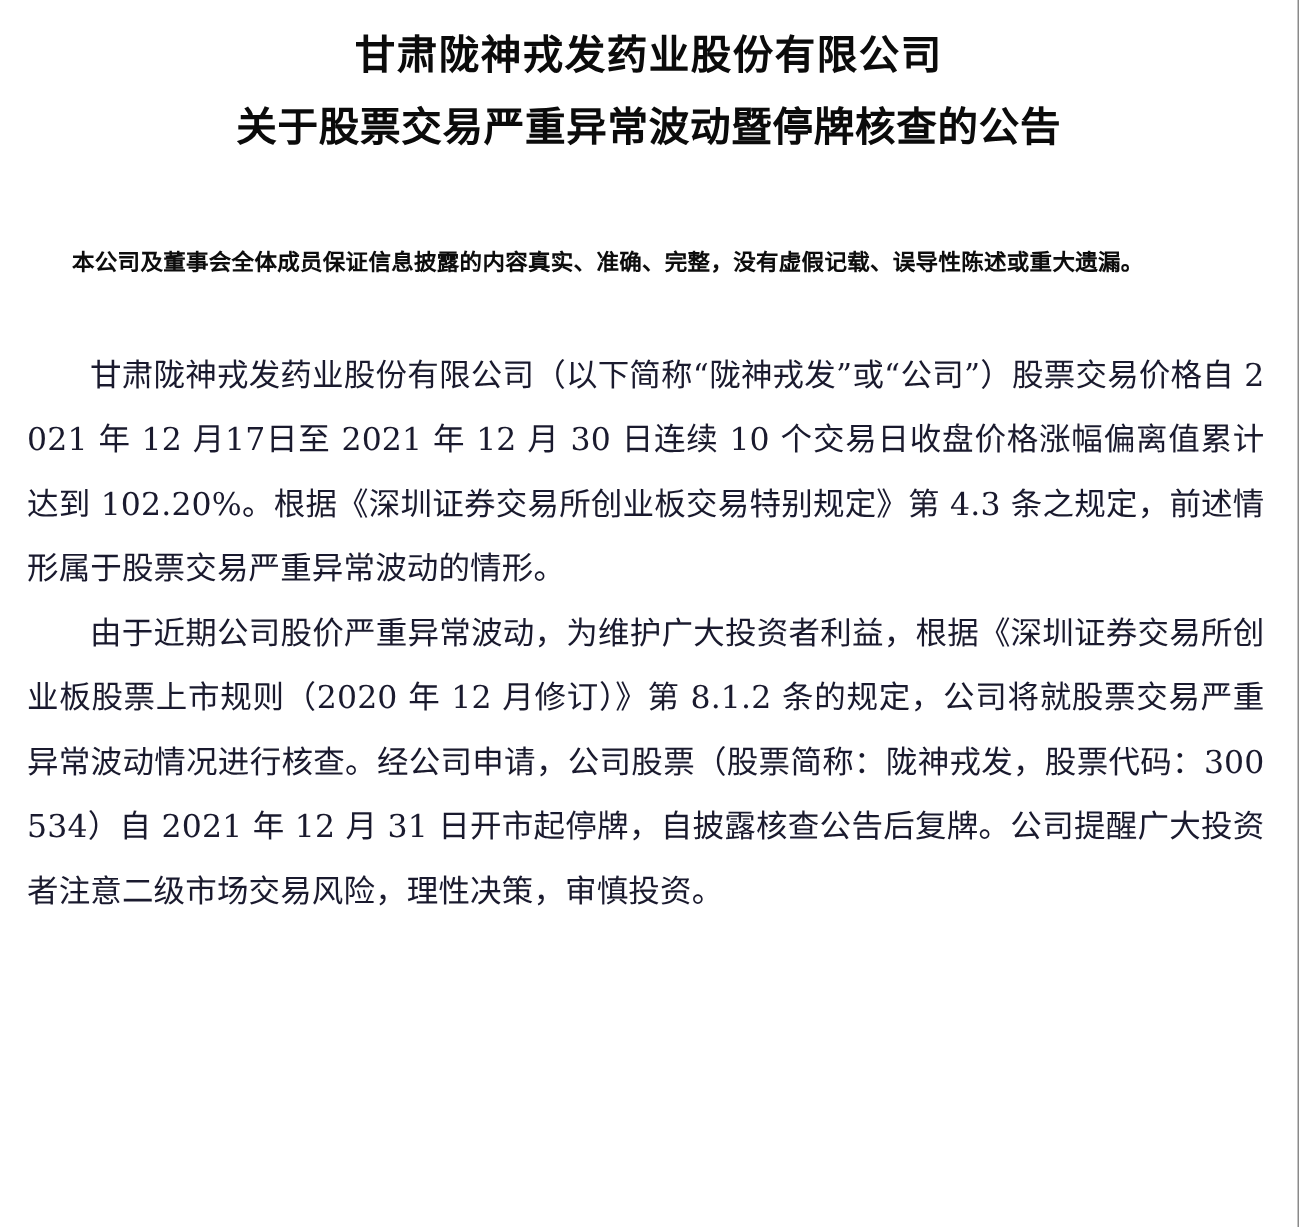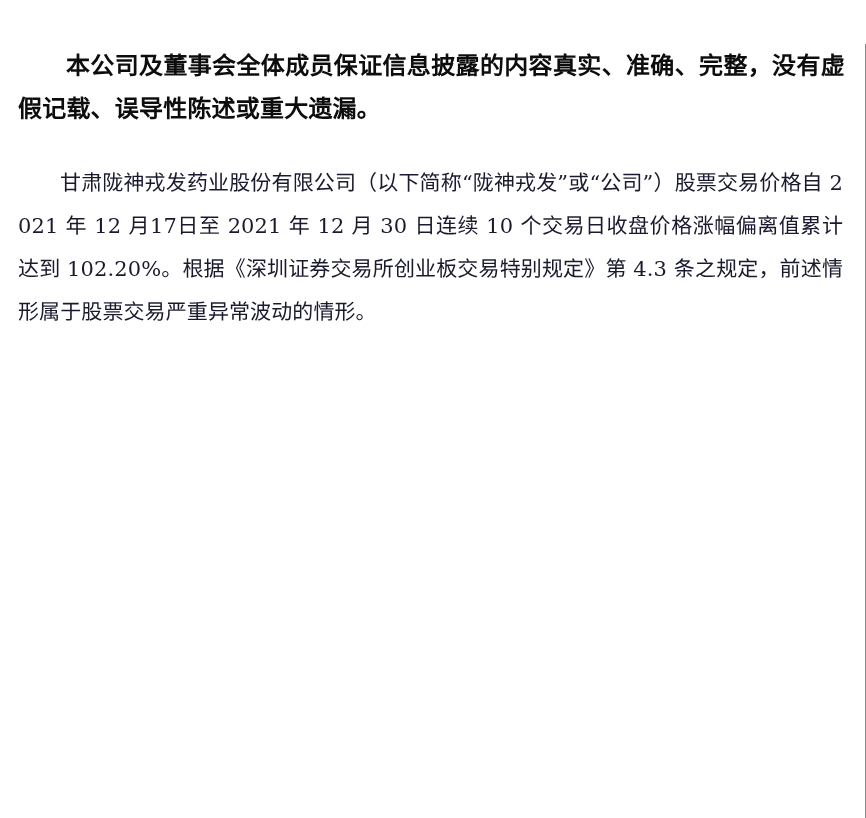--- a/index.html
+++ b/index.html
@@ -42,21 +42,21 @@
     font-size: 27px;
     letter-spacing: 0.5px;
   }
 
   
   .statement {
     margin-top: 44px;
     padding-left: 18px;
     padding-right: 20px;
     font-weight: bold;
-    font-size: 24px;
+    font-size: 15px;
     line-height: 43px;
     color: #0d0d0d;
     text-align: justify;
     text-justify: inter-ideograph;
     text-indent: 2em;
     letter-spacing: 0.2px;
   }
 
   
   .body-block {
@@ -74,20 +74,25 @@
     margin: 0;
     letter-spacing: 0.1px;
     word-break: break-all;
   }
 </style>
 </head>
 <body>
 
 <div id="page">
 
+  <div class="title-block">
+    <div class="doc-title-line line-1">甘肃陇神戎发药业股份有限公司</div>
+    <div class="doc-title-line line-2">关于股票交易严重异常波动暨停牌核查的公告</div>
+  </div>
 
   <div class="statement">本公司及董事会全体成员保证信息披露的内容真实、准确、完整，没有虚假记载、误导性陈述或重大遗漏。</div>
 
   <div class="body-block">
     <p class="para">甘肃陇神戎发药业股份有限公司（以下简称“陇神戎发”或“公司”）股票交易价格自 2021 年 12 月17日至 2021 年 12 月 30 日连续 10 个交易日收盘价格涨幅偏离值累计达到 102.20%。根据《深圳证券交易所创业板交易特别规定》第 4.3 条之规定，前述情形属于股票交易严重异常波动的情形。</p>
+    <p class="para">由于近期公司股价严重异常波动，为维护广大投资者利益，根据《深圳证券交易所创业板股票上市规则（2020 年 12 月修订）》第 8.1.2 条的规定，公司将就股票交易严重异常波动情况进行核查。经公司申请，公司股票（股票简称：陇神戎发，股票代码：300534）自 2021 年 12 月 31 日开市起停牌，自披露核查公告后复牌。公司提醒广大投资者注意二级市场交易风险，理性决策，审慎投资。</p>
   </div>
 
 </div>
 
 </body></html>

